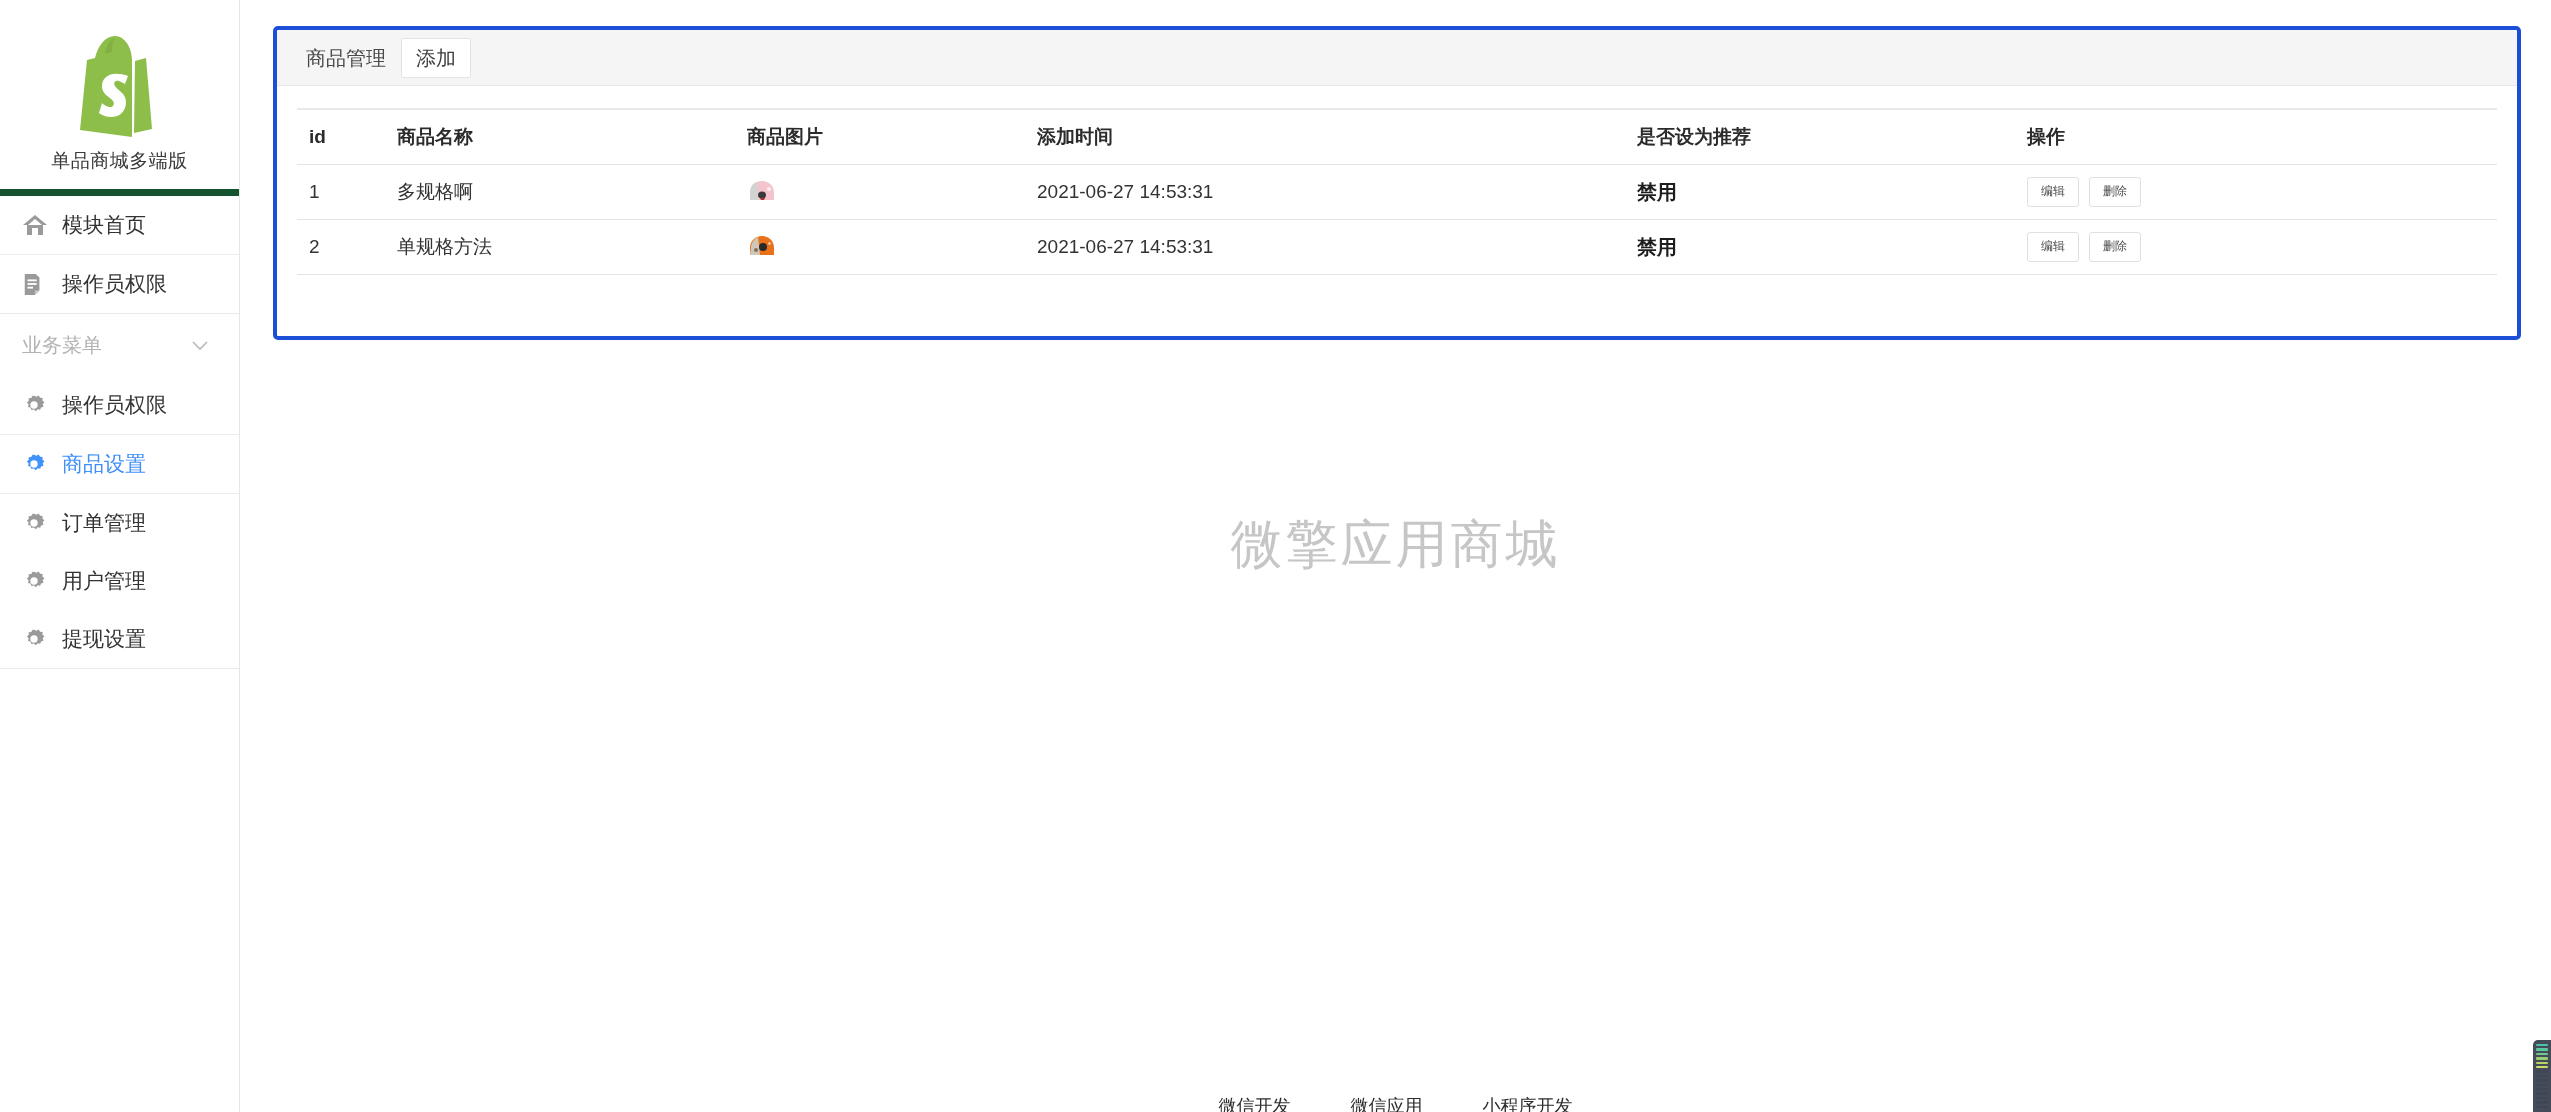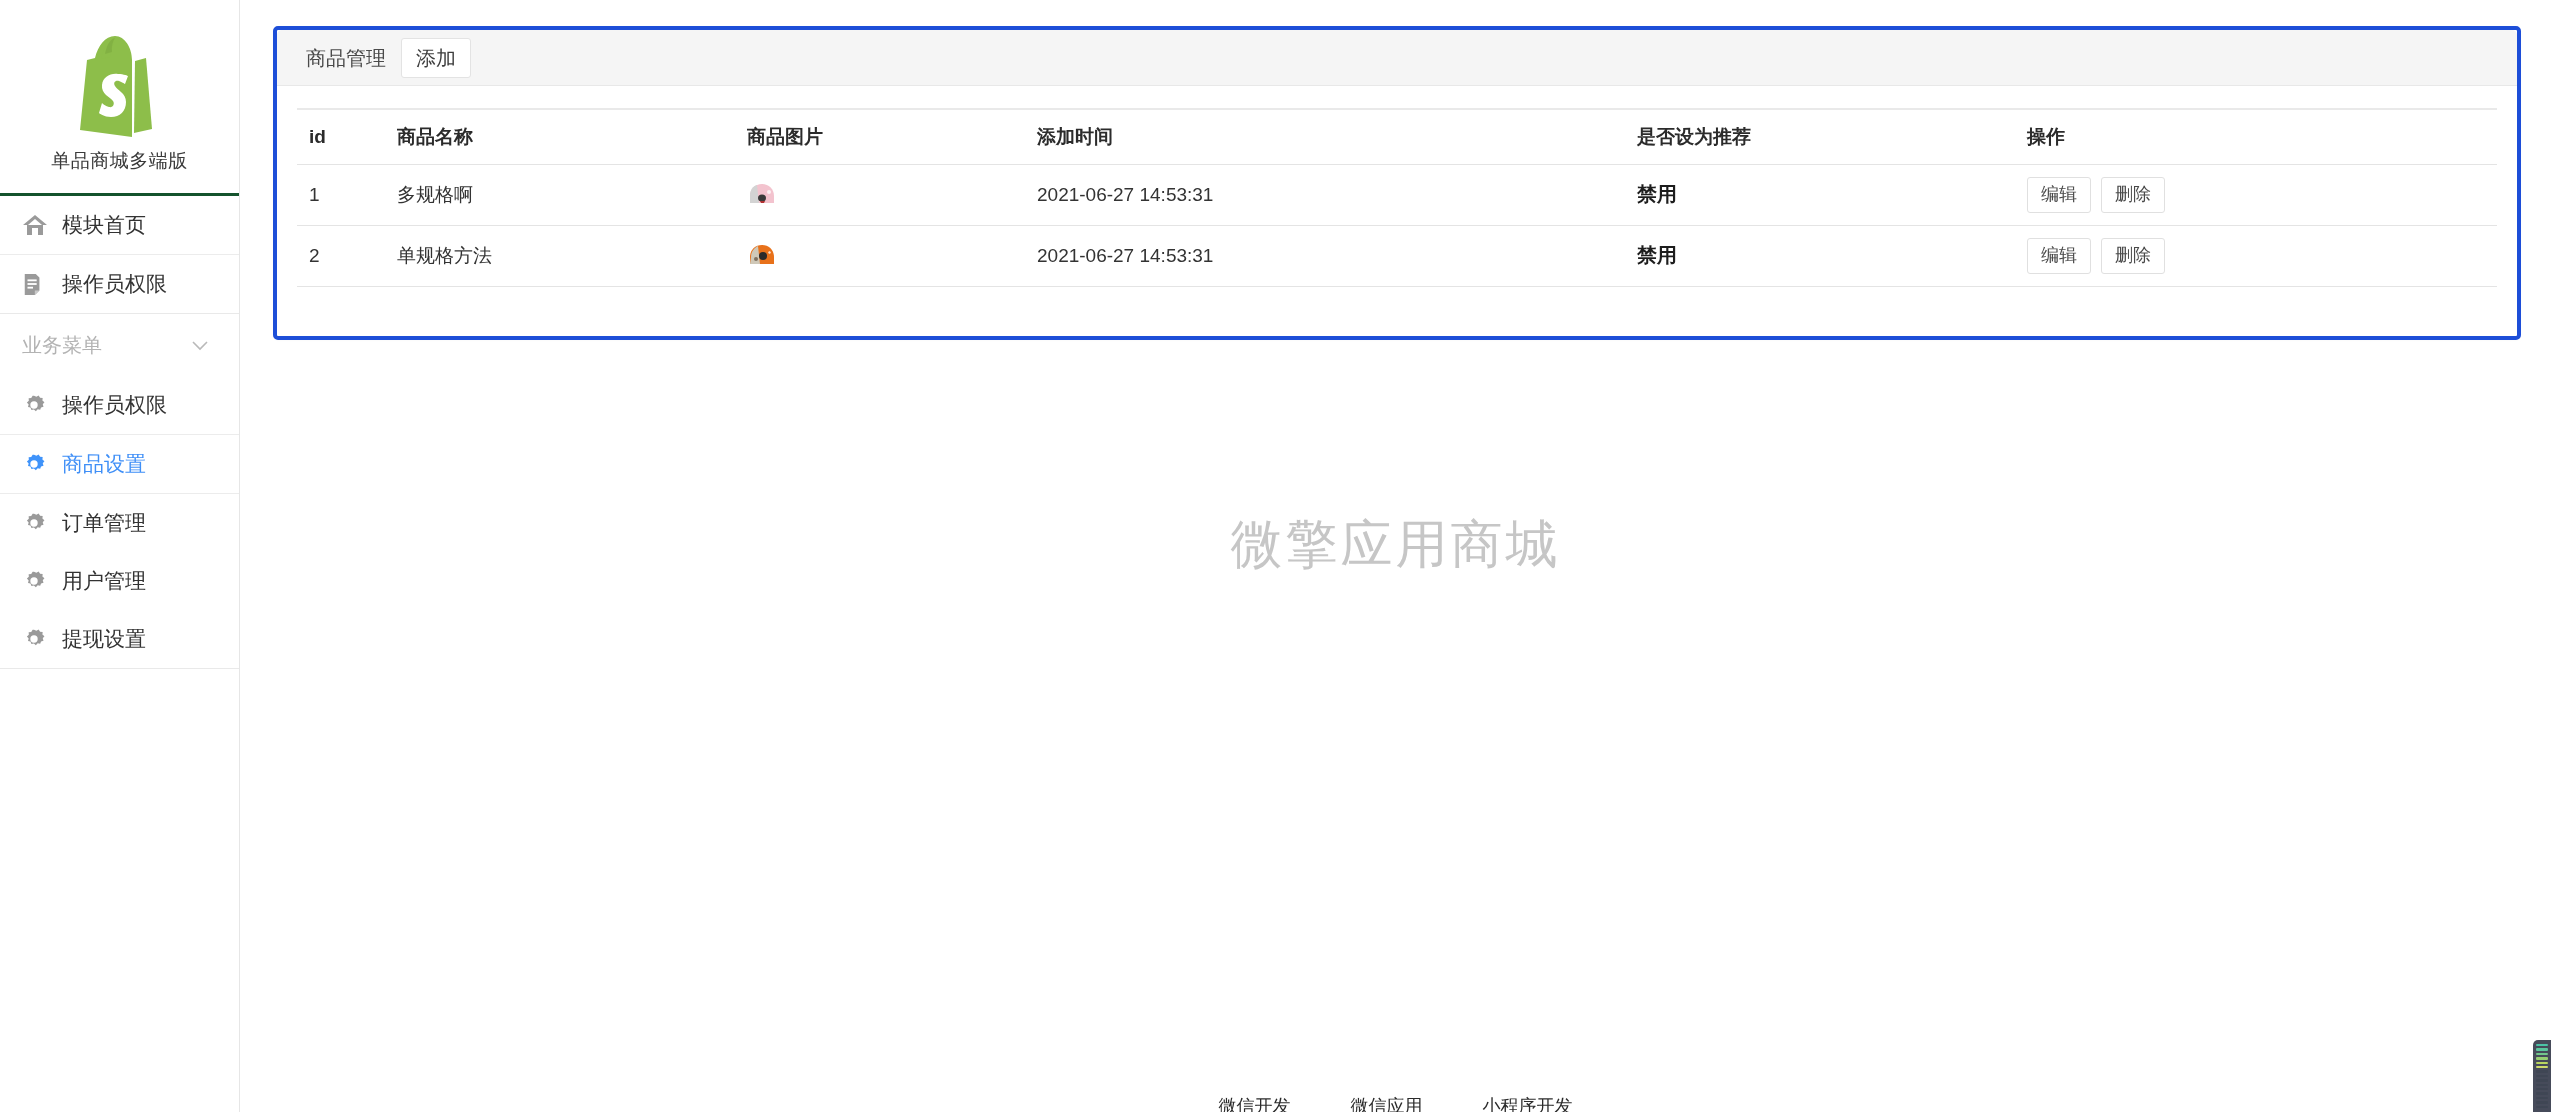--- a/index.html
+++ b/index.html
@@ -22,21 +22,21 @@
   .sidebar {
     width: 240px;
     flex: 0 0 240px;
     background: #ffffff;
     border-right: 1px solid #e6e6e6;
     height: 1112px;
     position: relative;
   }
   .brand {
     height: 196px;
-    border-bottom: 3px solid #14532d;
+    border-bottom: 7px solid #14532d;
     display: flex;
     flex-direction: column;
     align-items: center;
     justify-content: flex-start;
     padding-top: 30px;
   }
   .brand-logo { width: 92px; height: 108px; display: block; }
   .brand-name {
     margin-top: 10px;
     font-size: 19px;
@@ -151,21 +151,21 @@
   .thumb {
     width: 30px; height: 30px;
     display: block;
     border-radius: 2px;
     overflow: hidden;
   }
   .rec-val { font-weight: bold; font-size: 20px; color: #1d1d1d; }
 
   .ops { display: flex; gap: 10px; }
   .btn {
-    font-size: 18px;
+    font-size: 12px;
     color: #4a4a4a;
     background: #ffffff;
     border: 1px solid #e0e0e0;
     border-radius: 3px;
     padding: 7px 13px;
     cursor: pointer;
     line-height: 1.1;
     font-family: "Liberation Sans", sans-serif;
   }
 

